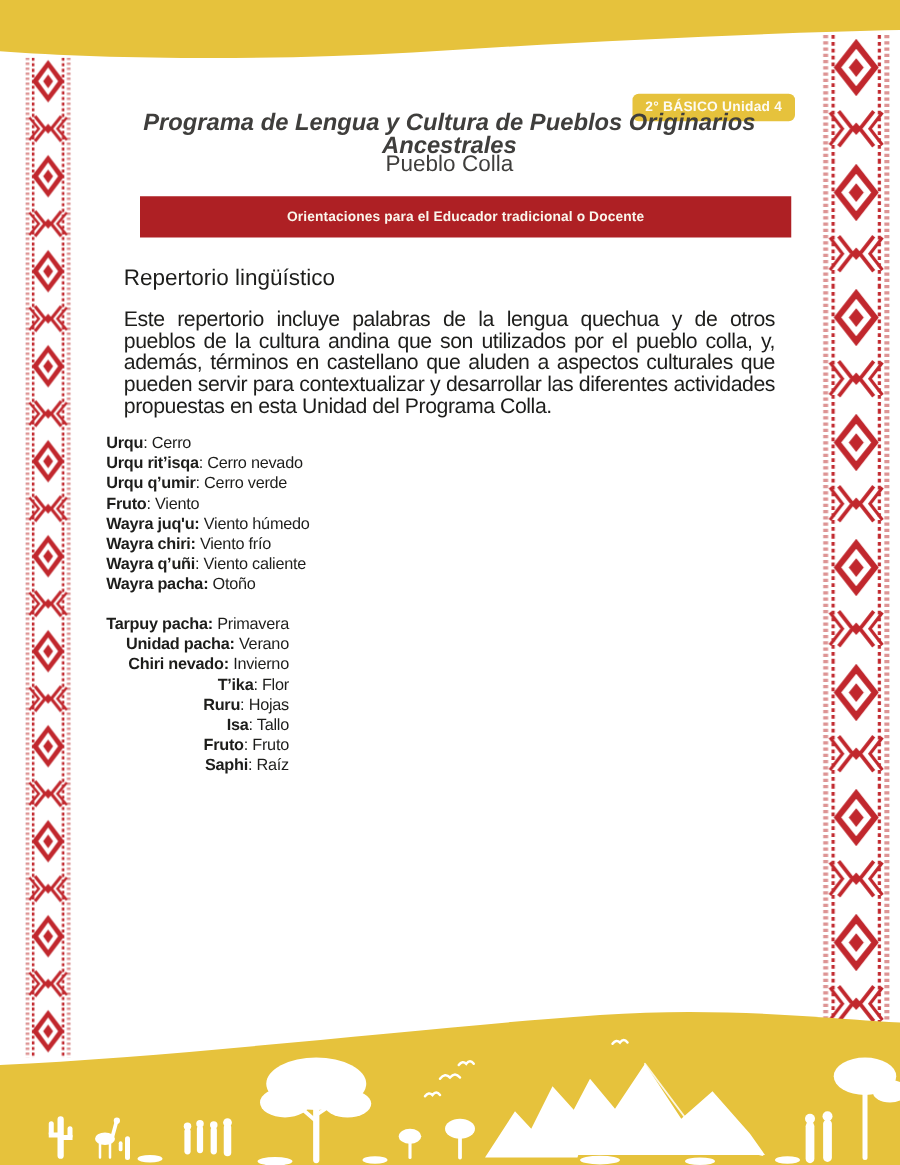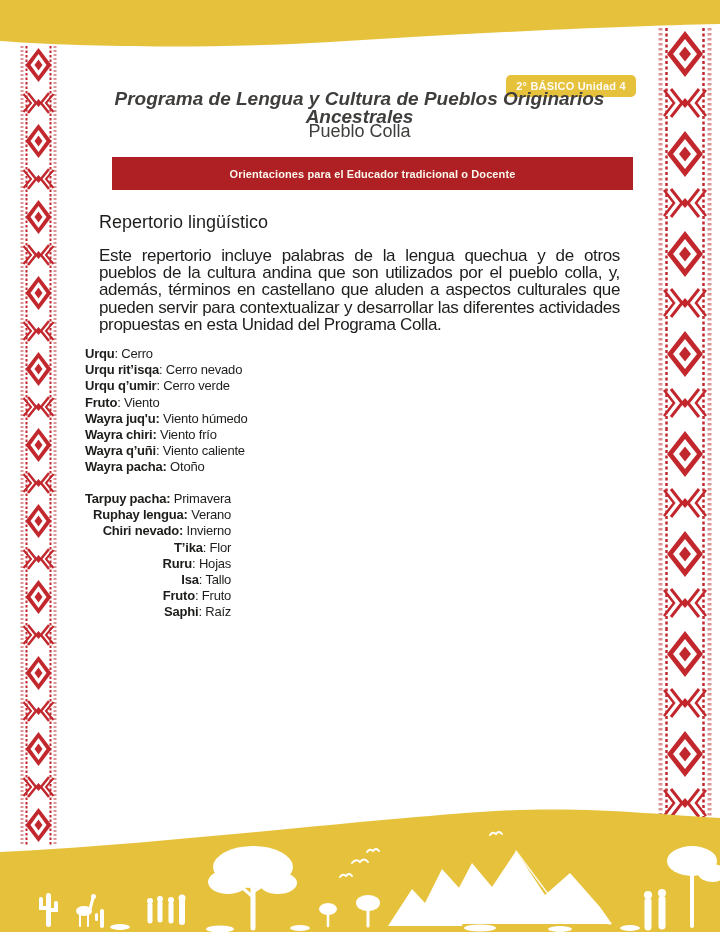--- a/index.html
+++ b/index.html
@@ -125,21 +125,21 @@
     <div class="gloss-line"><b>Urqu rit’isqa</b>: Cerro nevado</div>
     <div class="gloss-line"><b>Urqu q’umir</b>: Cerro verde</div>
     <div class="gloss-line"><b>Fruto</b>: Viento</div>
     <div class="gloss-line"><b>Wayra juq'u:</b> Viento húmedo</div>
     <div class="gloss-line"><b>Wayra chiri:</b> Viento frío</div>
     <div class="gloss-line"><b>Wayra q’uñi</b>: Viento caliente</div>
     <div class="gloss-line"><b>Wayra pacha:</b> Otoño</div>
   </div>
 <div class="abs gloss gloss-2">
     <div class="gloss-line"><b>Tarpuy pacha:</b> Primavera</div>
-    <div class="gloss-line"><b>Ruphay lengua:</b> Verano</div>
+    <div class="gloss-line"><b>Unidad pacha:</b> Verano</div>
     <div class="gloss-line"><b>Chiri nevado:</b> Invierno</div>
     <div class="gloss-line"><b>T’ika</b>: Flor</div>
     <div class="gloss-line"><b>Ruru</b>: Hojas</div>
     <div class="gloss-line"><b>Isa</b>: Tallo</div>
     <div class="gloss-line"><b>Fruto</b>: Fruto</div>
     <div class="gloss-line"><b>Saphi</b>: Raíz</div>
   </div>
 
 <svg class="abs" style="left:0;top:805px" width="720" height="127" viewBox="0 0 720 127">
   <path class="gold" d="M0,47 C150,40 350,16 480,7 C580,0 660,10 720,13 V127 H0 Z"></path>

